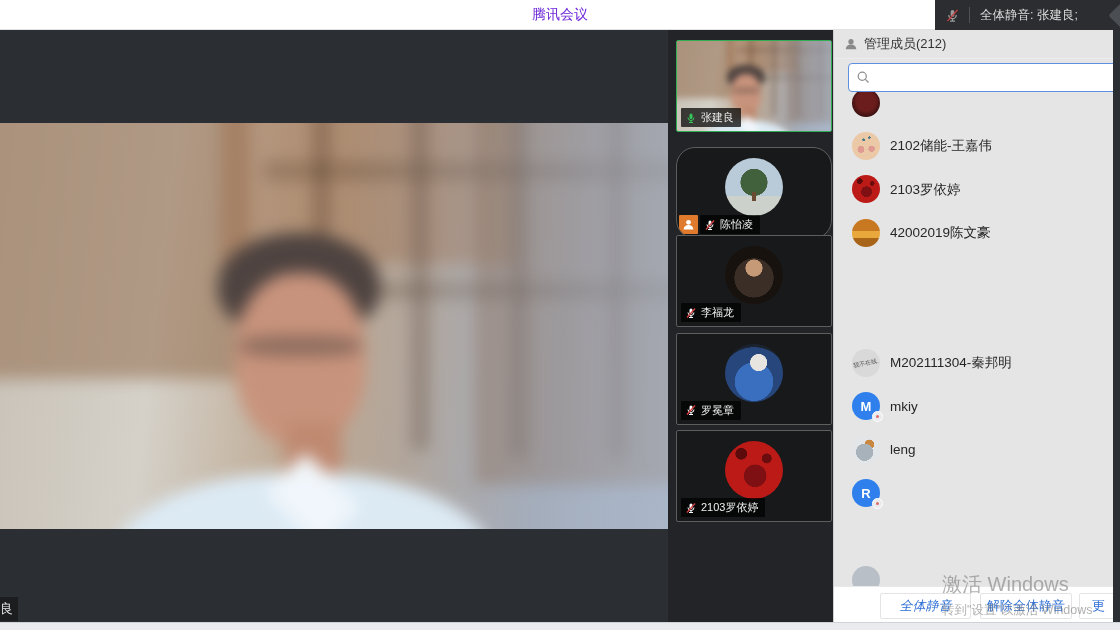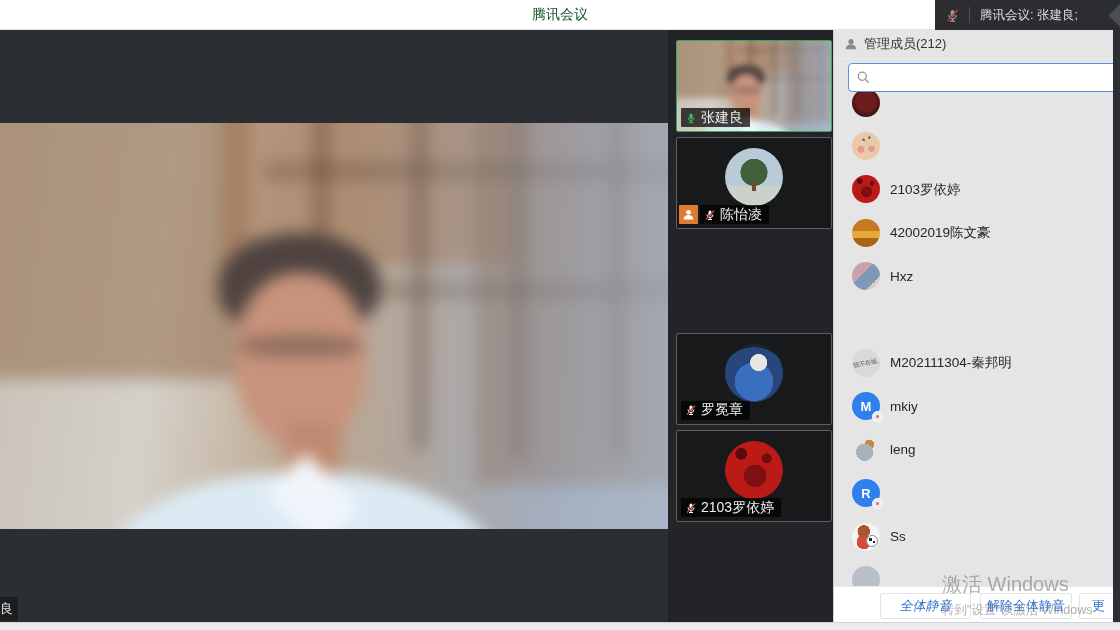--- a/index.html
+++ b/index.html
@@ -4,21 +4,21 @@
 <style>
   * { margin:0; padding:0; box-sizing:border-box; }
   html,body { width:1120px; height:630px; overflow:hidden; background:#000;
               font-family:"Liberation Sans", sans-serif; }
   .window { position:relative; width:1120px; height:630px; background:#2c2f33; overflow:hidden; }
 
   
   .titlebar { position:absolute; left:0; top:0; width:1120px; height:30px; background:#ffffff;
               display:flex; align-items:center; justify-content:center; z-index:30;
               border-bottom:1px solid #e3e3e3; }
-  .app-title { font-size:14px; color:#14532d; }
+  .app-title { font-size:14px; color:#6d28d9; }
   .speaking-banner { position:absolute; right:0; top:0; height:30px; width:185px; background:#2b2d31;
               display:flex; align-items:center; padding-left:10px; overflow:hidden; }
   .banner-sep { width:1px; height:16px; background:#515151; margin:0 10px 0 9px; }
   .banner-text { font-size:12.5px; color:#dcdcdc; white-space:nowrap; }
   .banner-diamond { position:absolute; right:-9px; top:7px; width:17px; height:17px; background:#4b4e53;
               transform:rotate(45deg); border-radius:2px; }
 
   
   .main-stage { position:absolute; left:0; top:30px; width:668px; height:592px; background:#2b2e32; overflow:hidden; }
   .main-video { position:absolute; left:0; top:93px; width:668px; height:406px; overflow:hidden; }
@@ -51,21 +51,21 @@
 
   
   .thumb-strip { position:absolute; left:668px; top:30px; width:172px; height:592px; background:#222427; }
   .tile { position:absolute; left:8px; width:156px; height:92px; background:#18191b;
           border:1px solid #5e5e5e; border-radius:2px; overflow:hidden; }
   .tile.active { border:1.5px solid #2fae54; }
   .tile .avatar { position:absolute; left:50%; top:10px; transform:translateX(-50%);
           width:58px; height:58px; border-radius:50%; overflow:hidden; }
   .nametag { position:absolute; left:4px; bottom:4px; height:19px; background:rgba(0,0,0,.72);
           display:flex; align-items:center; gap:4px; padding:0 7px 0 4px; border-radius:1px; }
-  .nametag .nm { color:#f0f0f0; font-size:14px; white-space:nowrap; }
+  .nametag .nm { color:#f0f0f0; font-size:11px; white-space:nowrap; }
   .role-badge { position:absolute; left:2px; bottom:4px; width:19px; height:19px; background:#e07b2e;
           display:flex; align-items:center; justify-content:center; border-radius:1px; }
   .nametag.with-role { left:23px; }
 
   
   .member-panel { position:absolute; left:833px; top:30px; width:280px; height:592px; background:#e5e5e5;
           border-left:1px solid #cfcfcf; overflow:hidden; }
   .panel-header { position:absolute; left:0; top:0; width:100%; height:29px; border-bottom:1px solid #ececec;
           display:flex; align-items:center; padding-left:10px; gap:6px; }
   .panel-title { font-size:13px; color:#333; }
@@ -153,21 +153,21 @@
     <div class="speaking-banner">
       <span>
         <svg width="15" height="15" viewBox="0 0 24 24">
           <path d="M12 3a3 3 0 0 1 3 3v5a3 3 0 0 1-6 0V6a3 3 0 0 1 3-3z" fill="#9a9a9a"></path>
           <path d="M6 11a6 6 0 0 0 12 0" stroke="#9a9a9a" stroke-width="2" fill="none"></path>
           <path d="M12 17v3M8 21h8" stroke="#9a9a9a" stroke-width="2"></path>
           <path d="M4 21L20 3" stroke="#c43c3c" stroke-width="2.4"></path>
         </svg>
       </span>
       <span class="banner-sep"></span>
-      <span class="banner-text">腾讯会议: 张建良;</span>
+      <span class="banner-text">全体静音: 张建良;</span>
       <span class="banner-diamond"></span>
     </div>
   </div>
 
   <div class="main-stage">
     <div class="main-video" id="main-video-slot">
   <div class="scene">
     <div class="scene-blur">
       <div class="sc shelf-left"></div>
             <div class="sc shelf-mid"></div>
@@ -217,38 +217,52 @@
           <span>
             <svg width="12" height="12" viewBox="0 0 24 24">
               <path d="M12 3a3 3 0 0 1 3 3v5a3 3 0 0 1-6 0V6a3 3 0 0 1 3-3z" fill="#35c759"></path>
               <path d="M6 11a6 6 0 0 0 12 0" stroke="#35c759" stroke-width="2" fill="none"></path>
               <path d="M12 17v3M8 21h8" stroke="#35c759" stroke-width="2"></path>
             </svg>
           </span>
           <span class="nm">张建良</span>
         </div>
       </div>
-      <div class="tile" style="top: 107px;">
+      <div class="tile" style="top: 117px; border-radius: 19px;">
         <div class="avatar av-tree"></div>
         <span class="role-badge">
           <svg width="13" height="13" viewBox="0 0 24 24">
             <circle cx="12" cy="8" r="4.5" fill="#fff"></circle>
             <path d="M3 21c0-5 4-8 9-8s9 3 9 8z" fill="#fff"></path>
           </svg>
         </span>
         <div class="nametag with-role">
           <span>
             <svg width="12" height="12" viewBox="0 0 24 24">
               <path d="M12 3a3 3 0 0 1 3 3v5a3 3 0 0 1-6 0V6a3 3 0 0 1 3-3z" fill="#fff"></path>
               <path d="M6 11a6 6 0 0 0 12 0" stroke="#fff" stroke-width="2" fill="none"></path>
               <path d="M12 17v3M8 21h8" stroke="#fff" stroke-width="2"></path>
               <path d="M4 21L20 3" stroke="#d84040" stroke-width="2.6"></path>
             </svg>
           </span>
           <span class="nm">陈怡凌</span>
+        </div>
+      </div>
+      <div class="tile" style="top: 205px;">
+        <div class="avatar av-portrait"></div>
+        <div class="nametag">
+          <span>
+            <svg width="12" height="12" viewBox="0 0 24 24">
+              <path d="M12 3a3 3 0 0 1 3 3v5a3 3 0 0 1-6 0V6a3 3 0 0 1 3-3z" fill="#fff"></path>
+              <path d="M6 11a6 6 0 0 0 12 0" stroke="#fff" stroke-width="2" fill="none"></path>
+              <path d="M12 17v3M8 21h8" stroke="#fff" stroke-width="2"></path>
+              <path d="M4 21L20 3" stroke="#d84040" stroke-width="2.6"></path>
+            </svg>
+          </span>
+          <span class="nm">李福龙</span>
         </div>
       </div>
       <div class="tile" style="top: 302.5px;">
         <div class="avatar av-jacket"></div>
         <div class="nametag">
           <span>
             <svg width="12" height="12" viewBox="0 0 24 24">
               <path d="M12 3a3 3 0 0 1 3 3v5a3 3 0 0 1-6 0V6a3 3 0 0 1 3-3z" fill="#fff"></path>
               <path d="M6 11a6 6 0 0 0 12 0" stroke="#fff" stroke-width="2" fill="none"></path>
               <path d="M12 17v3M8 21h8" stroke="#fff" stroke-width="2"></path>
@@ -293,32 +307,29 @@
         </svg>
       </span>
     </div>
     <div class="member-list" id="member-list">
         <div class="member-row" style="top: -11px;">
           <div class="avatar av-maroon"></div>
           <span class="mname"></span>
         </div>
         <div class="member-row" style="top: 32.4px;">
           <div class="avatar av-skin"></div>
+          <span class="mname">2102储能-王嘉伟</span>
         </div>
         <div class="member-row" style="top: 75.8px;">
           <div class="avatar av-redart"></div>
           <span class="mname">2103罗依婷</span>
         </div>
         <div class="member-row" style="top: 119.2px; text-align: right;">
           <div class="avatar av-amber"></div>
           <span class="mname">42002019陈文豪</span>
-        </div>
-        <div class="member-row" style="top: 162.6px;">
-          <div class="avatar av-photomix"></div>
-          <span class="mname">Hxz</span>
         </div>
         <div class="member-row" style="top: 249.4px;">
           <div class="avatar av-graytext">
             <span class="tiny-txt">我不在线.</span>
           </div>
           <span class="mname">M202111304-秦邦明</span>
         </div>
         <div class="member-row" style="top: 292.8px;">
           <div class="avatar av-letter letterbox">
             <span class="letter-txt">M</span>
@@ -329,24 +340,20 @@
         <div class="member-row" style="top: 336.2px;">
           <div class="avatar av-cat"></div>
           <span class="mname">leng</span>
         </div>
         <div class="member-row" style="top: 379.6px;">
           <div class="avatar av-letter letterbox">
             <span class="letter-txt">R</span>
             <span class="av-badge"></span>
           </div>
         </div>
-        <div class="member-row" style="top: 423px;">
-          <div class="avatar av-anime"></div>
-          <span class="mname">Ss</span>
-        </div>
         <div class="member-row" style="top: 466.4px;">
           <div class="avatar av-grayp"></div>
           <span class="mname"></span>
         </div>
       </div>
     <div class="panel-footer">
       <button class="foot-btn btn-mute">全体静音</button>
       <button class="foot-btn btn-unmute">解除全体静音</button>
       <button class="foot-btn btn-more">更</button>
     </div>

